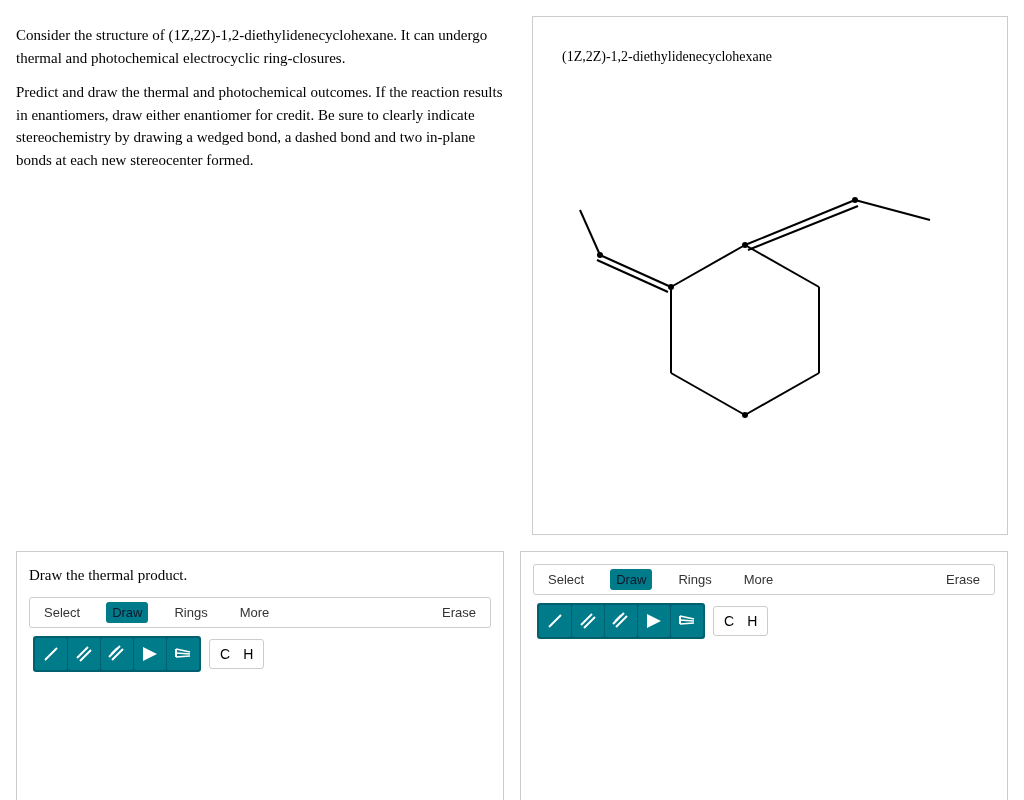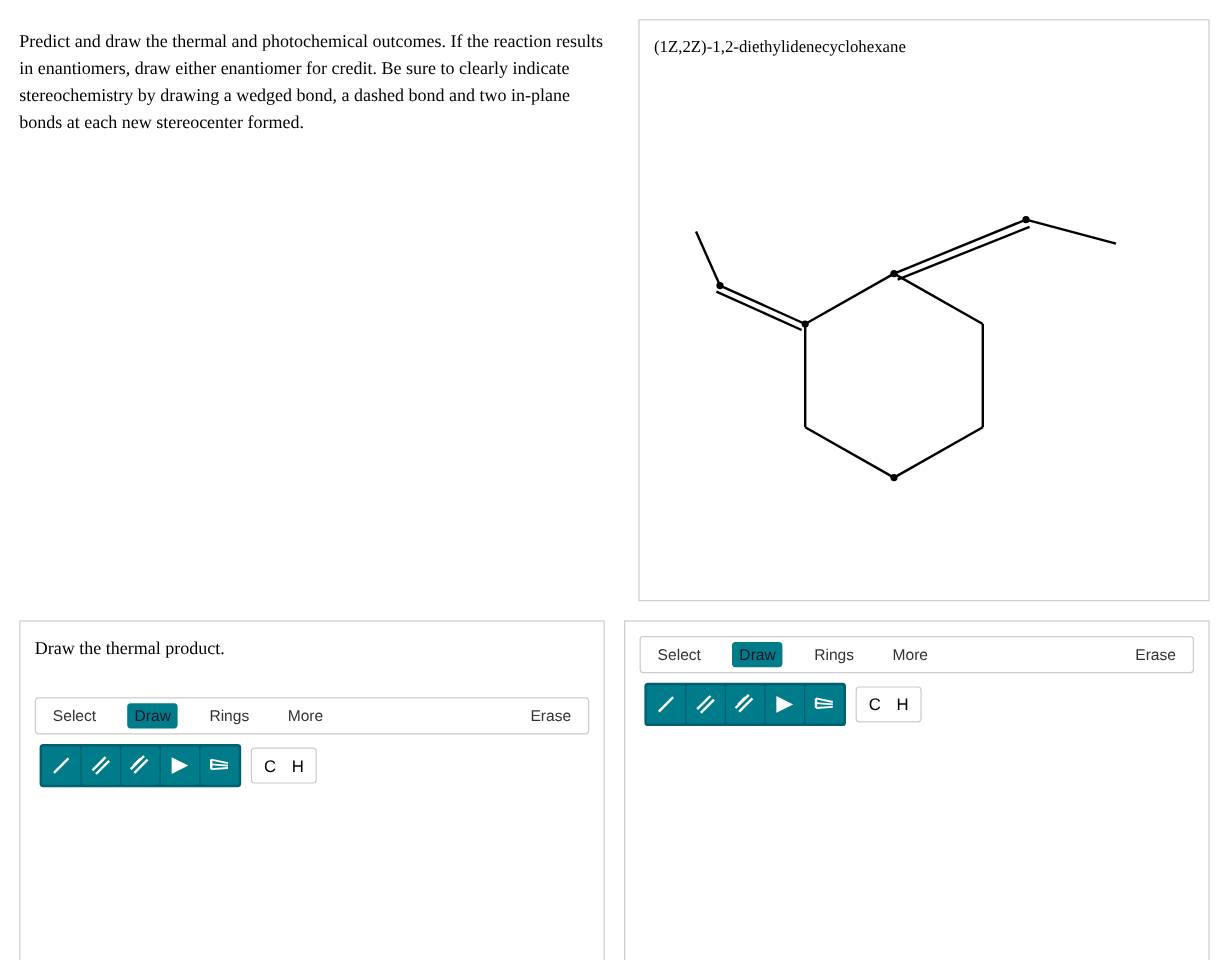--- a/index.html
+++ b/index.html
@@ -31,21 +31,21 @@
       padding: 8px 8px 8px 0;
     }
 
     .problem-text p {
       margin-bottom: 12px;
     }
 
     .molecule-box {
       flex: 1;
       border: 1px solid #ccc;
-      padding: 12px;
+      padding: 29px;
       min-height: 480px;
       position: relative;
     }
 
     .molecule-title {
       font-size: 14px;
       margin-bottom: 8px;
     }
 
     .molecule-svg-container {
@@ -62,21 +62,21 @@
 
     .drawing-box {
       flex: 1;
       border: 1px solid #ccc;
       padding: 12px;
       min-height: 220px;
     }
 
     .drawing-box-title {
       font-size: 15px;
-      margin-bottom: 28px;
+      margin-bottom: 10px;
     }
 
     .toolbar {
       border: 1px solid #ccc;
       border-radius: 3px;
       display: flex;
       align-items: center;
       padding: 4px 8px;
       gap: 20px;
       margin-bottom: 8px;
@@ -162,20 +162,21 @@
     }
   </style>
 </head>
 <body>
 
 <div class="page-container">
 
   <div class="top-section">
 
     <div class="problem-text">
+      <p>Consider the structure of (1Z,2Z)-1,2-diethylidenecyclohexane. It can undergo thermal and photochemical electrocyclic ring-closures.</p>
       <p>Predict and draw the thermal and photochemical outcomes. If the reaction results in enantiomers, draw either enantiomer for credit. Be sure to clearly indicate stereochemistry by drawing a wedged bond, a dashed bond and two in-plane bonds at each new stereocenter formed.</p>
     </div>
 
     <div class="molecule-box">
       <div class="molecule-title">(1Z,2Z)-1,2-diethylidenecyclohexane</div>
       <div class="molecule-svg-container">
 
         <svg class="mol-svg" viewBox="0 0 400 380" xmlns="http://www.w3.org/2000/svg">
 
           <line x1="175" y1="145" x2="249" y2="187" stroke="black" stroke-width="2"></line>

